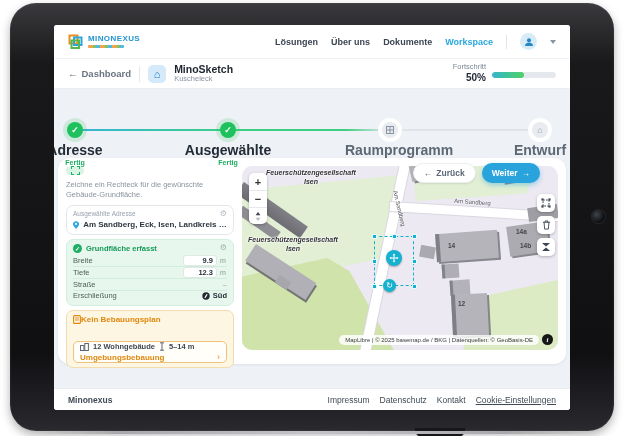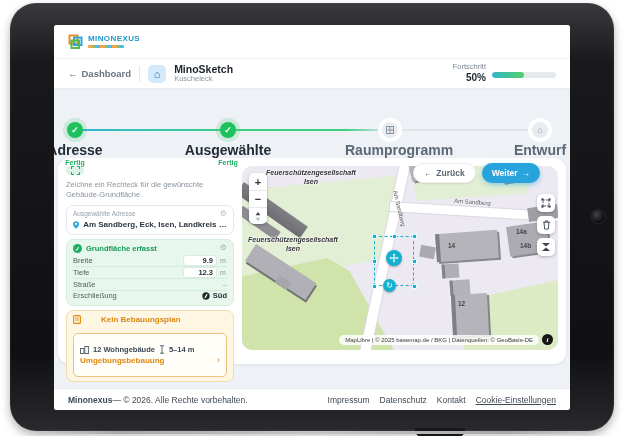--- a/index.html
+++ b/index.html
@@ -94,23 +94,23 @@
   .gp-row { display:flex; align-items:center; min-height:11.5px; font-size:7.5px; color:#4e6257; }
   .gp-row + .gp-row { border-top:1px solid rgba(23,154,86,.10); }
   .gp-val { margin-left:auto; display:flex; align-items:center; gap:3px; }
   .gp-input { width:34px; height:11px; font-size:7.5px; font-weight:800; text-align:right; border:1px solid #dfe8e2;
     border-radius:3px; background:#fff; padding:0 3px; color:#1f2a33; font-family:"Liberation Sans",sans-serif; }
   .gp-unit { font-size:7px; color:#8aa092; width:7px; }
   .gp-strong { font-size:7.5px; font-weight:800; color:#1f2a33; }
   .gp-muted { font-size:7.5px; color:#9ab0a1; }
 
   .orange-card { background:#fdf6e3; border:1px solid #f2dcae; border-radius:7px; padding:4px 6px; }
-  .oc-head { display:flex; align-items:flex-end; gap:20px; margin-bottom:9px; }
+  .oc-head { display:flex; align-items:flex-end; gap:0; margin-bottom:17px; }
   .oc-title { font-size:8px; font-weight:800; color:#e0870e; }
-  .oc-inner { background:#fffef9; border:1px solid #edc27c; border-radius:5px; padding:11px 6px; cursor:pointer; }
+  .oc-inner { background:#fffef9; border:1px solid #edc27c; border-radius:5px; padding:0 6px; cursor:pointer; }
   .oc-stats { display:flex; align-items:center; gap:4px; font-size:7.5px; font-weight:600; color:#3c4754; }
   .oc-link-row { display:flex; align-items:center; margin-top:2px; }
   .oc-link { font-size:8px; font-weight:800; color:#e0870e; }
   .oc-chev { margin-left:auto; font-size:9px; color:#e0870e; line-height:1; }
 
   
   .map { flex:1; height:184px; border-radius:10px; position:relative; overflow:hidden; background:#ece9f2; cursor:grab; }
   .layer { position:absolute; inset:0; }
   .g1 { background:#e3efd4; clip-path:polygon(0 13%, 50% 5%, 46% 50%, 30% 55%, 0 70%); }
   .g2 { background:#e3efd4; clip-path:polygon(54% 0, 93% 0, 90% 15%, 55% 19%); }
@@ -183,20 +183,34 @@
         <svg width="16" height="16" viewBox="0 0 16 16">
           <rect x="1.5" y="1.5" width="8" height="8" fill="none" stroke="#f08c1e" stroke-width="2"></rect>
           <rect x="6" y="3.5" width="7.5" height="7.5" fill="none" stroke="#2aa7de" stroke-width="2"></rect>
           <rect x="3.5" y="6.5" width="7.5" height="7.5" fill="none" stroke="#54b948" stroke-width="2"></rect>
         </svg>
         <div class="logo-text">
           <div class="logo-name">MINONEXUS</div>
           <div class="logo-tagline"></div>
         </div>
       </div>
+      <div class="nav-links">
+        <div class="nav-link">Lösungen</div>
+        <div class="nav-link">Über uns</div>
+        <div class="nav-link">Dokumente</div>
+        <div class="nav-link active">Workspace</div>
+        <div class="nav-divider"></div>
+        <div class="avatar">
+          <svg width="10" height="10" viewBox="0 0 10 10">
+            <circle cx="5" cy="3.2" r="2" fill="#2787c0"></circle>
+            <path d="M1 9c0-2.2 1.8-3.4 4-3.4S9 6.8 9 9z" fill="#2787c0"></path>
+          </svg>
+        </div>
+        <div class="chev-down"></div>
+      </div>
     </div>
 
     <div class="subheader">
       <div class="back-link">
         <span>←</span>
         <span>Dashboard</span>
       </div>
       <div class="sub-divider"></div>
       <div class="app-badge">
         <span>⌂</span>
@@ -453,21 +467,20 @@
           <div class="attribution">
             <div class="attr-pill">MapLibre | © 2025 basemap.de / BKG | Datenquellen: © GeoBasis-DE</div>
             <div class="attr-info">i</div>
           </div>
         </div>
       </div>
     </div>
 
     <div class="footer">
       <span style="font-weight:800">Minonexus</span>
-      <span> — © 2026. Alle Rechte vorbehalten.</span>
       <div class="footer-links">
         <span class="footer-link">Impressum</span>
         <span class="footer-link">Datenschutz</span>
         <span class="footer-link">Kontakt</span>
         <span class="footer-link underline">Cookie-Einstellungen</span>
       </div>
     </div>
 
   </div>
 </div>

